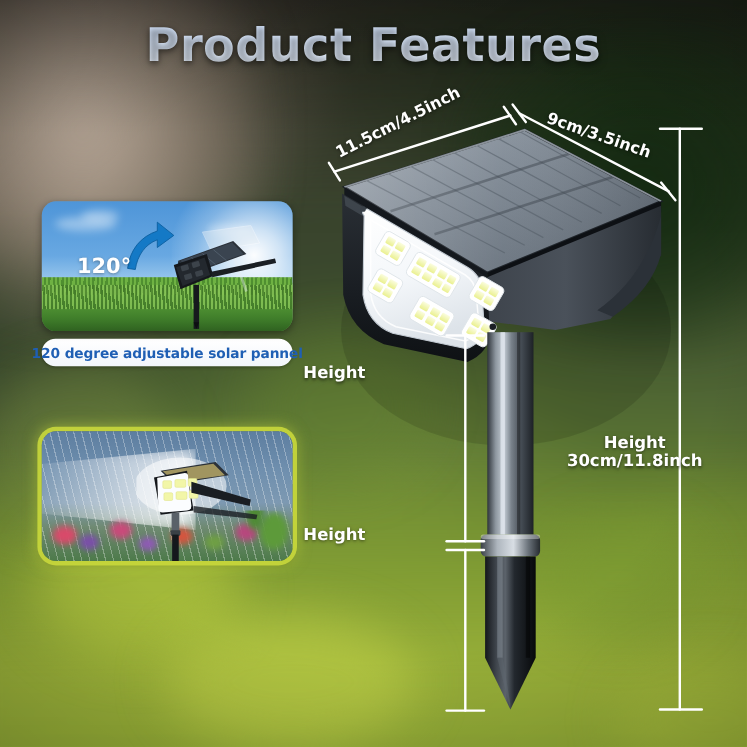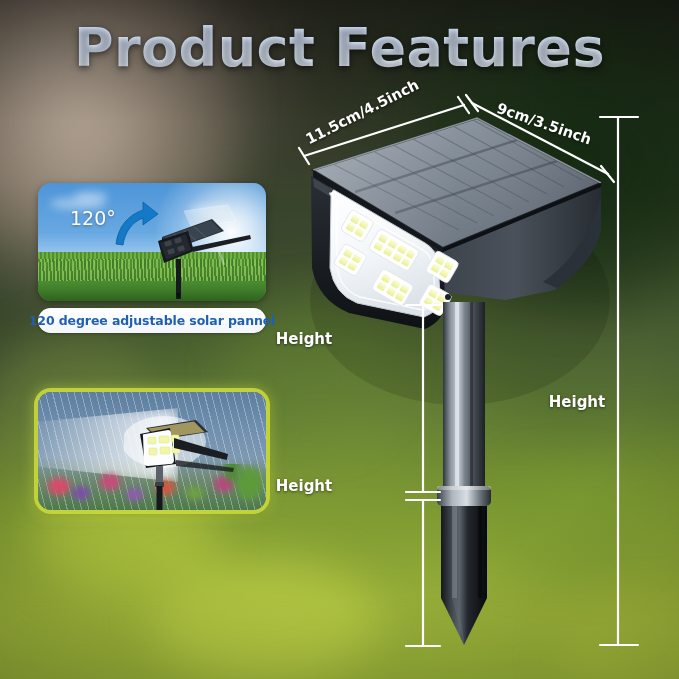--- a/index.html
+++ b/index.html
@@ -56,21 +56,21 @@
     inset: 0;
     background:
       radial-gradient(ellipse 560px 500px at 50% 48%, rgba(0,0,0,0) 55%, rgba(0,0,0,0.22) 100%),
       linear-gradient(180deg, rgba(0,0,0,0.18) 0%, rgba(0,0,0,0) 18%);
   }
 
   
   #title {
     position: absolute; left: 0; top: 16px; width: 679px;
     text-align: center;
-    font-size: 54px; font-weight: 700; letter-spacing: 0.4px;
+    font-size: 42px; font-weight: 700; letter-spacing: 0.4px;
     font-family: "DejaVu Sans", sans-serif;
     background: linear-gradient(180deg, #c9d9f2 0%, #dbe8fb 45%, #eef6ff 100%);
     -webkit-background-clip: text; background-clip: text;
     -webkit-text-fill-color: transparent; color: #dde9fa;
     text-shadow: 0 2px 5px rgba(0,0,0,0.30);
     filter: drop-shadow(0 2px 4px rgba(0,0,0,0.35));
   }
 
   
   .card { position: absolute; }
@@ -110,22 +110,22 @@
   .c1-grass::before {
     content: ""; position: absolute; left: 0; right: 0; top: -5px; height: 16px;
     background: repeating-linear-gradient(92deg, #6fb243 0px, #6fb243 2px, #4f8f30 2px, #4f8f30 4px);
     filter: blur(0.6px);
   }
   .c1-grass::after {
     content: ""; position: absolute; left: 0; right: 0; top: 2px; height: 22px;
     background: repeating-linear-gradient(87deg, rgba(140,200,90,0.75) 0px, rgba(140,200,90,0.75) 1.5px, rgba(60,110,36,0.55) 1.5px, rgba(60,110,36,0.55) 3.5px);
   }
   .c1-deg {
-    position: absolute; left: 32px; top: 24px;
-    font-size: 19px; font-weight: 400; color: #ffffff;
+    position: absolute; left: 32px; top: 48px;
+    font-size: 19px; font-weight: 700; color: #ffffff;
     text-shadow: 0 1px 3px rgba(0,0,0,0.35);
   }
   .c1-arrow { position: absolute; left: 74px; top: 16px; }
   .c1-lamp { position: absolute; left: 112px; top: 18px; }
 
   
   #card2 { left: 38px; top: 392px; width: 228px; }
   #card2 .card-photo {
     background: linear-gradient(180deg, #5d7ea0 0%, #6f8fae 30%, #7d99b2 55%, #6f8a72 74%, #4d7a4a 100%);
     box-shadow: 0 0 0 4px rgba(205,220,60,0.85), 0 0 13px 4px rgba(190,210,60,0.55), 0 2px 7px rgba(0,0,0,0.35);
@@ -491,13 +491,14 @@
 <div class="dim dim-h" id="d-10">
   <div>Height</div>
 </div>
 
 <div class="dim dim-h" id="d-16">
   <div>Height</div>
 </div>
 
 <div class="dim dim-h" id="d-30">
   <div>Height</div>
+  <div>30cm/11.8inch</div>
 </div>
 
 </body></html>

